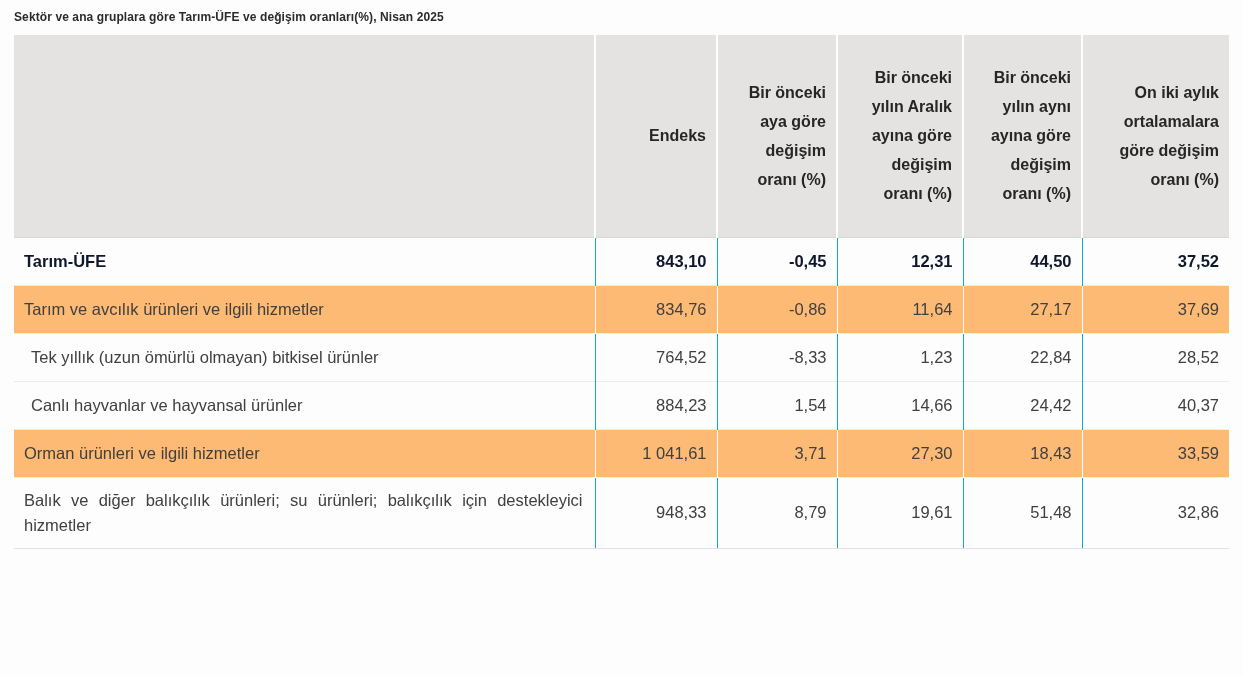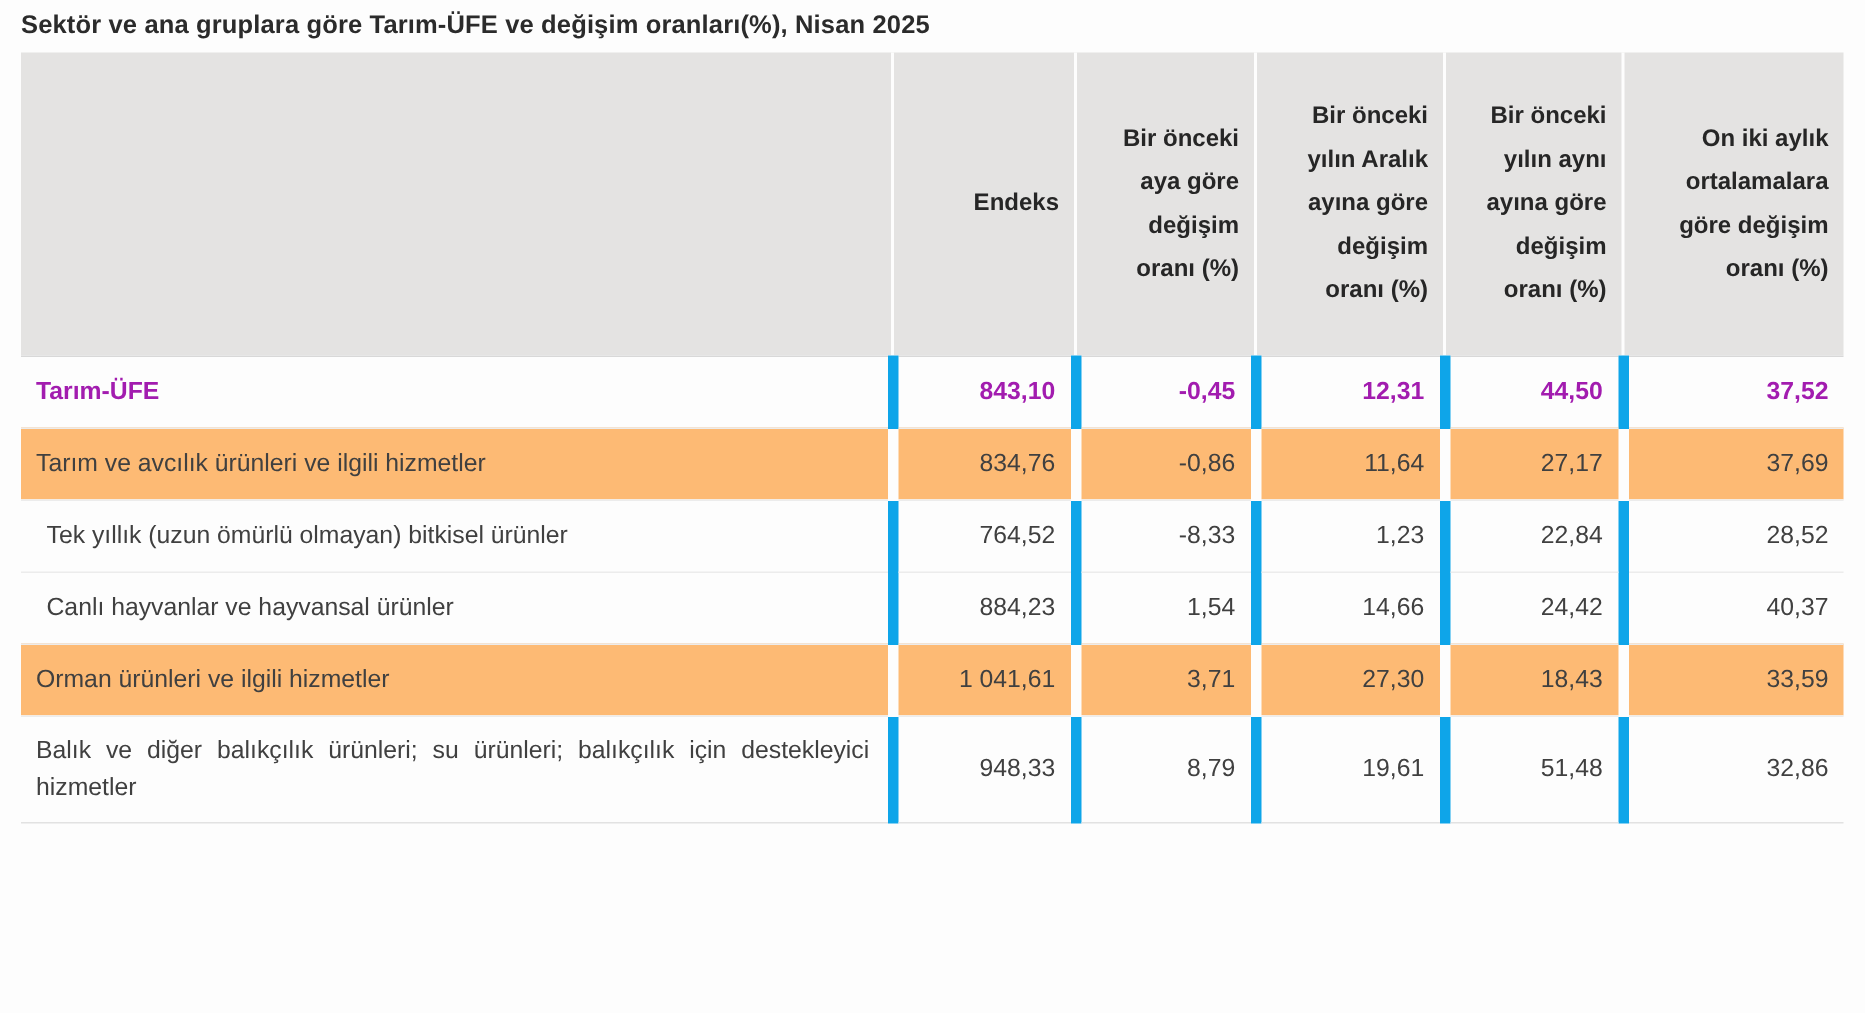--- a/index.html
+++ b/index.html
@@ -7,21 +7,21 @@
   .page {
     position: relative;
     width: 1243px;
     height: 675px;
     background: #fdfdfd;
     font-family: "Liberation Sans", sans-serif;
     overflow: hidden;
   }
   .page-title {
     margin: 6px 0 0 14px;
-    font-size: 17px;
+    font-size: 12px;
     line-height: 22px;
     font-weight: bold;
     color: #2b2b2b;
     letter-spacing: 0.1px;
   }
   table.ppi-table {
     margin: 7px 0 0 14px;
     width: 1215px;
     border-collapse: collapse;
     table-layout: fixed;
@@ -38,27 +38,27 @@
     line-height: 29px;
     border-left: 2px solid #fdfdfd;
     border-bottom: 1px solid #d8d8d8;
   }
   th:first-child { border-left: none; }
   tbody tr { height: 48px; background: #fdfdfd; }
   td {
     font-size: 16.5px;
     color: #404040;
     vertical-align: middle;
-    border-left: 7px solid #0ea5e9;
+    border-left: 1px solid #0ea5e9;
   }
   td:first-child { border-left: none; }
   tbody tr + tr td { border-top: 1px solid #ececec; }
   tbody tr:last-child td { border-bottom: 1px solid #e2e2e2; }
   tr.alt td { background: #fdba74; border-left-color: #fdfdfd; }
-  tr.bold td { font-weight: bold; color: #a21caf; }
+  tr.bold td { font-weight: bold; color: #0f172a; }
   td.label {
     text-align: justify;
     padding: 10px 12px 10px 10px;
     line-height: 25px;
   }
   td.label.indent { padding-left: 17px; }
   td.num { text-align: right; padding: 0 10px; white-space: nowrap; }
 </style>
 </head>
 <body>

